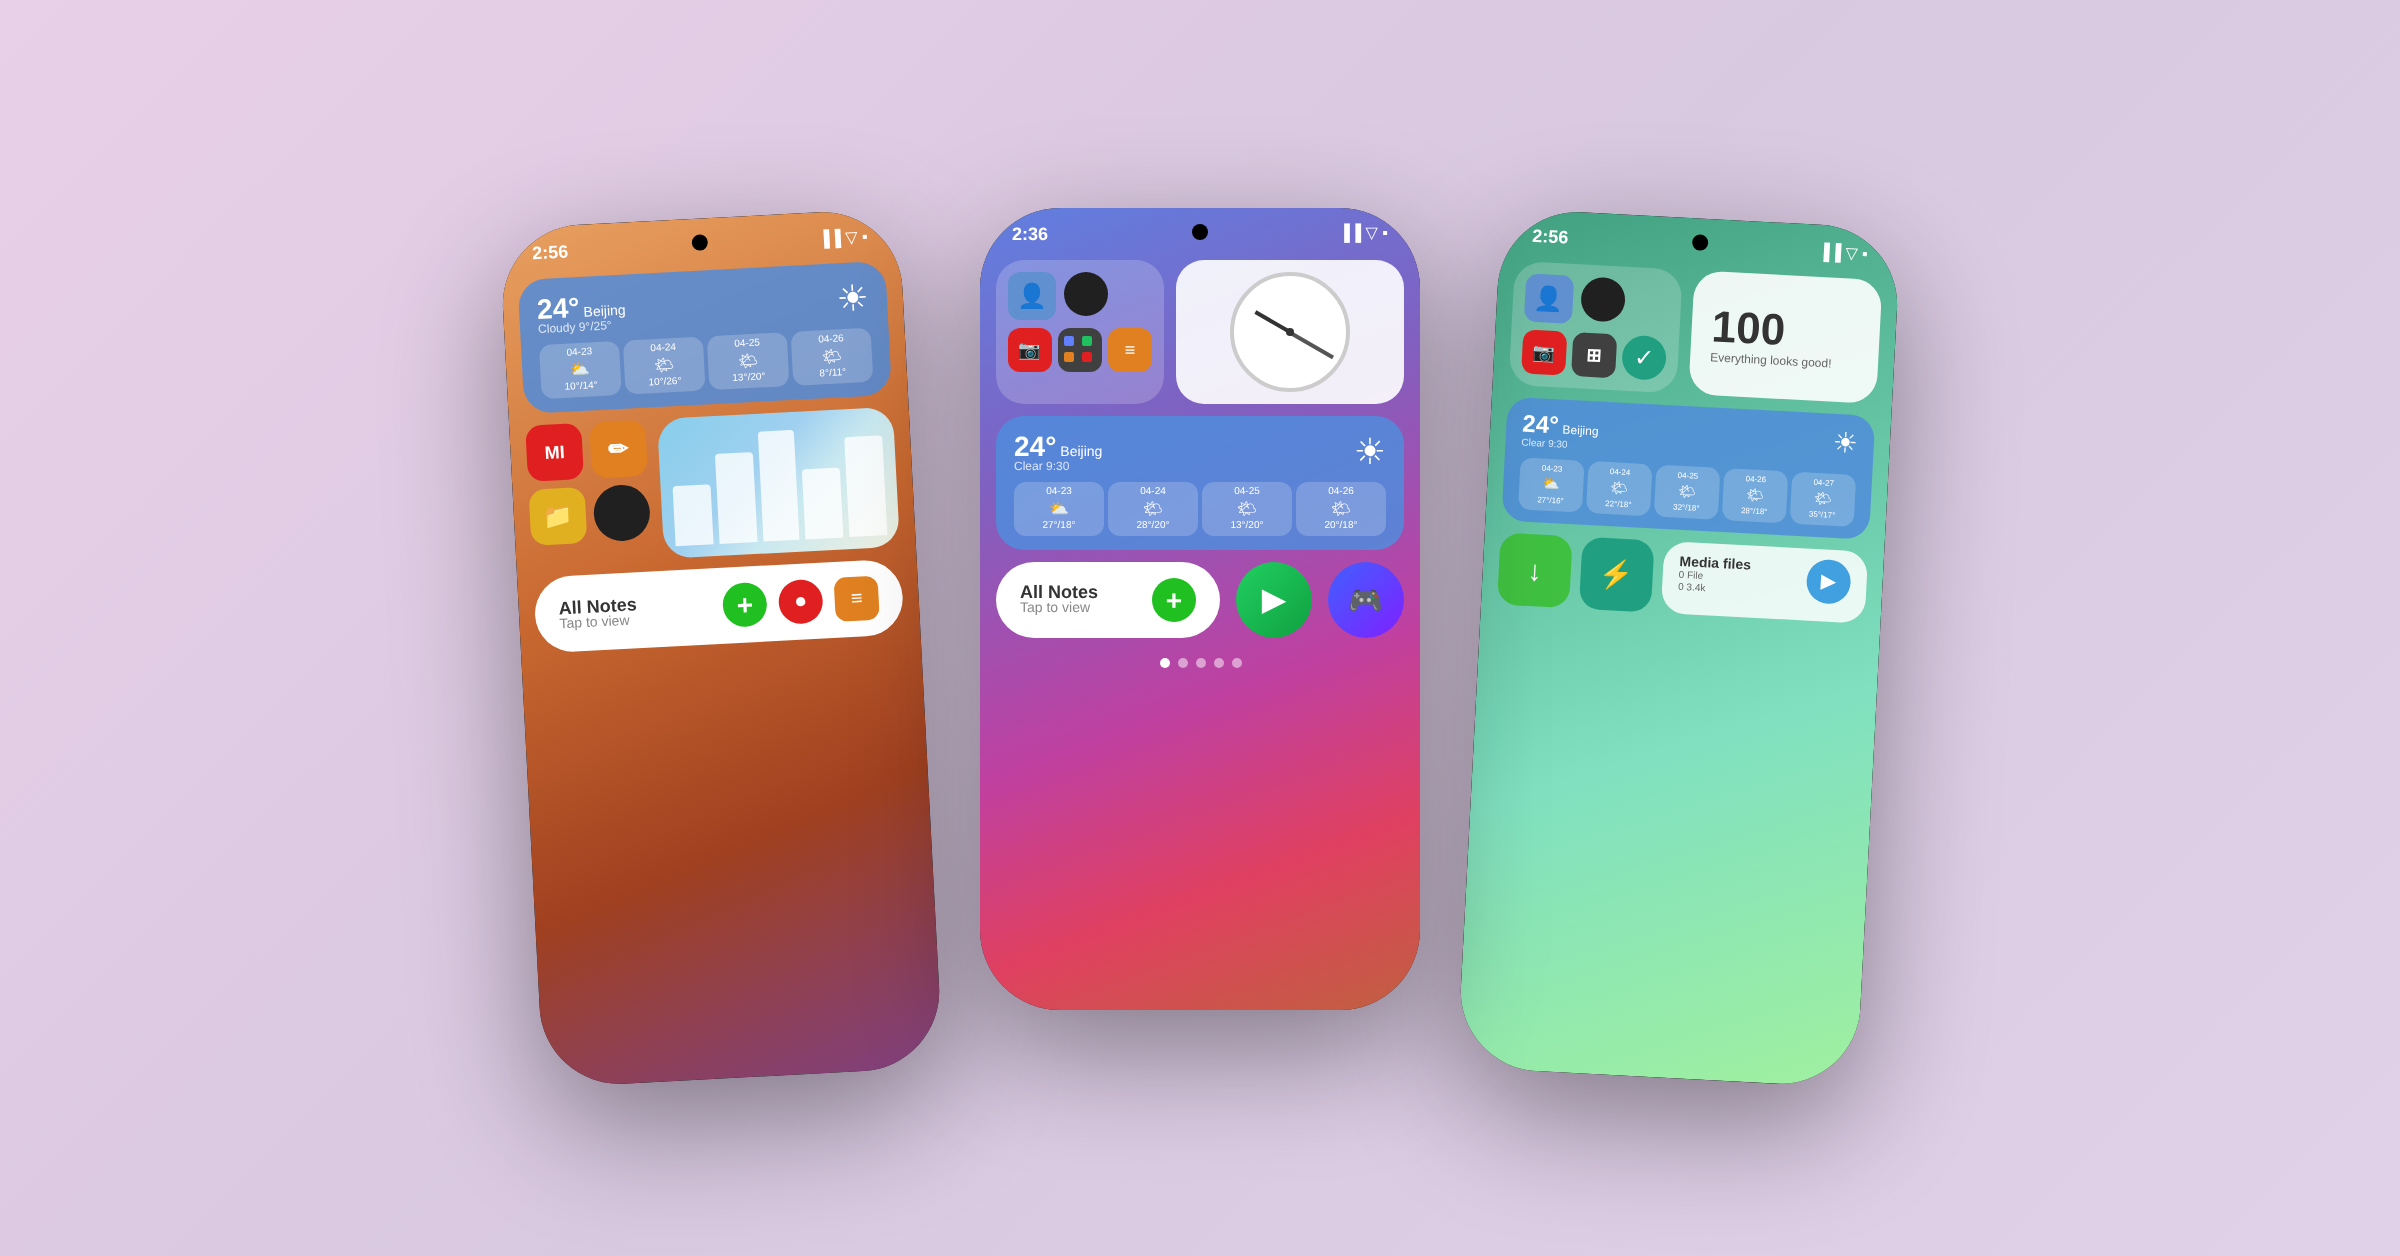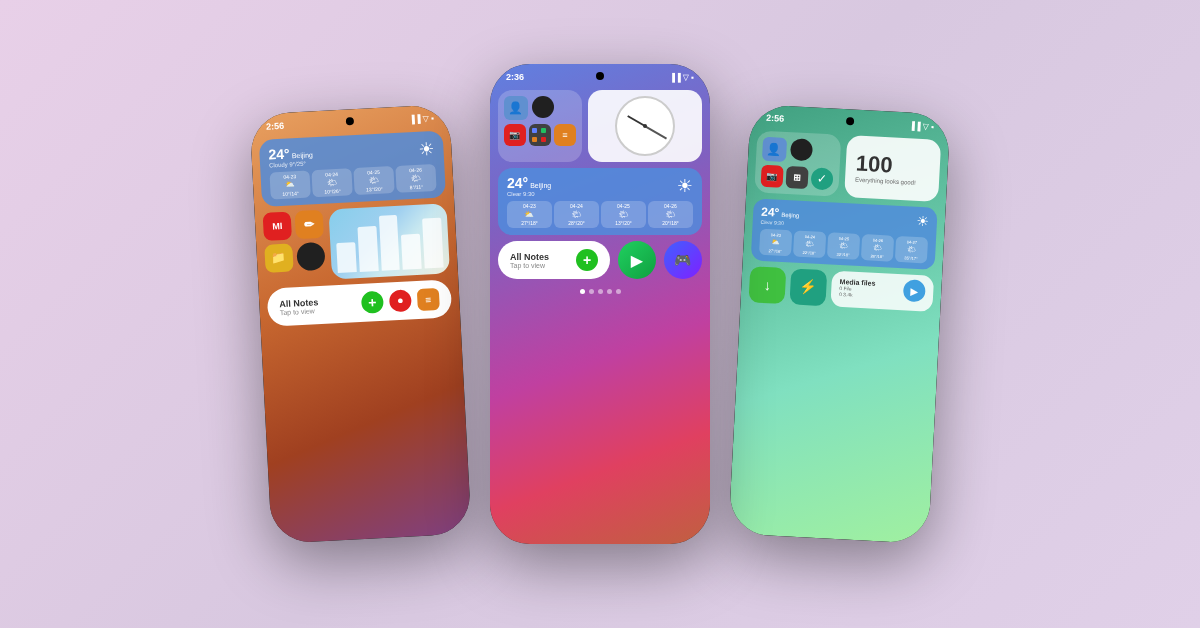--- a/index.html
+++ b/index.html
@@ -38,21 +38,21 @@
 
     .phone-left {
       width: 200px;
       height: 430px;
       transform: rotate(-3deg) translateY(10px);
       z-index: 1;
     }
 
     .phone-center {
       width: 220px;
-      height: 480px;
+      height: 401px;
       z-index: 2;
       transform: translateY(-10px);
     }
 
     .phone-right {
       width: 200px;
       height: 430px;
       transform: rotate(3deg) translateY(10px);
       z-index: 1;
     }

